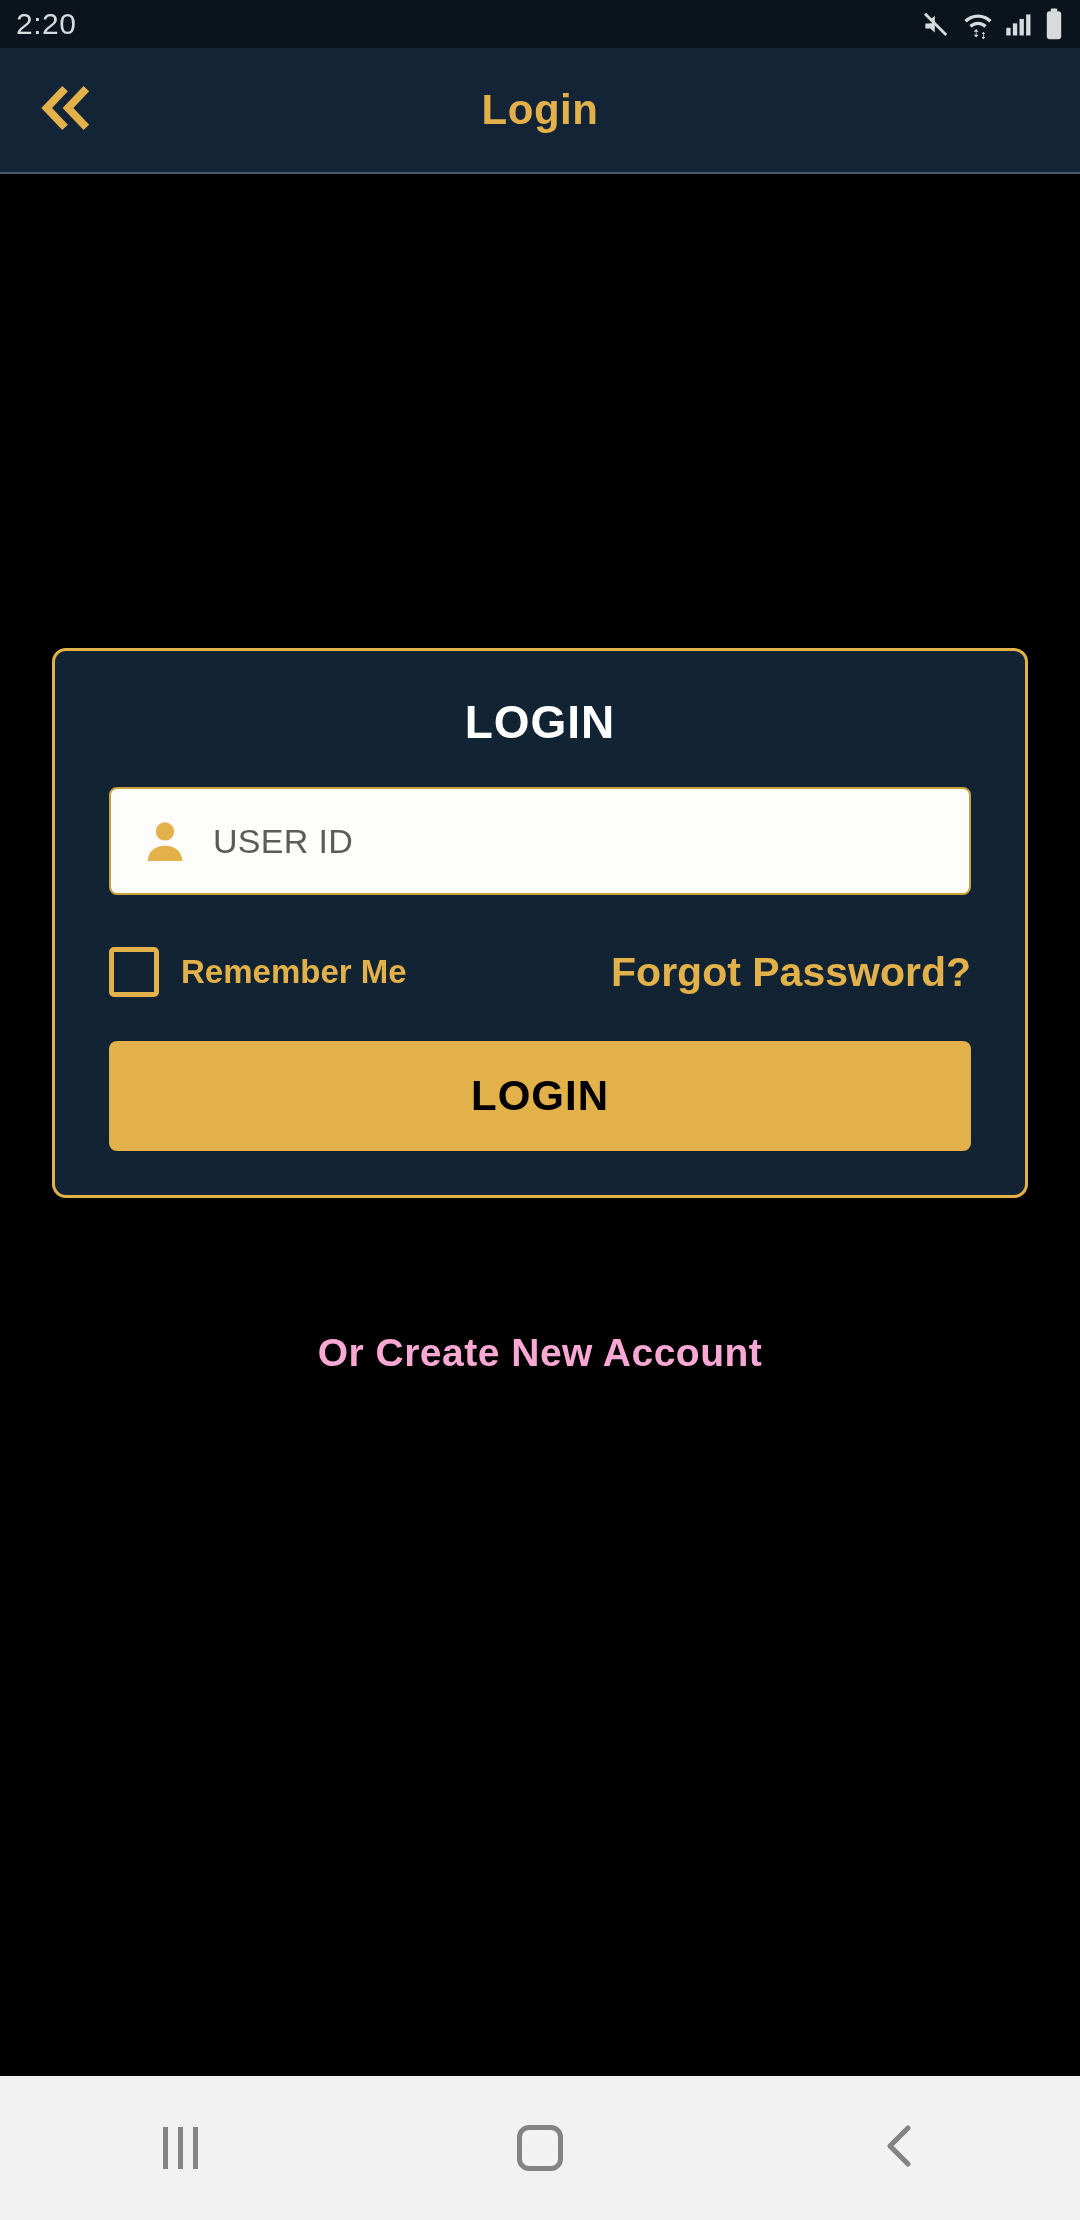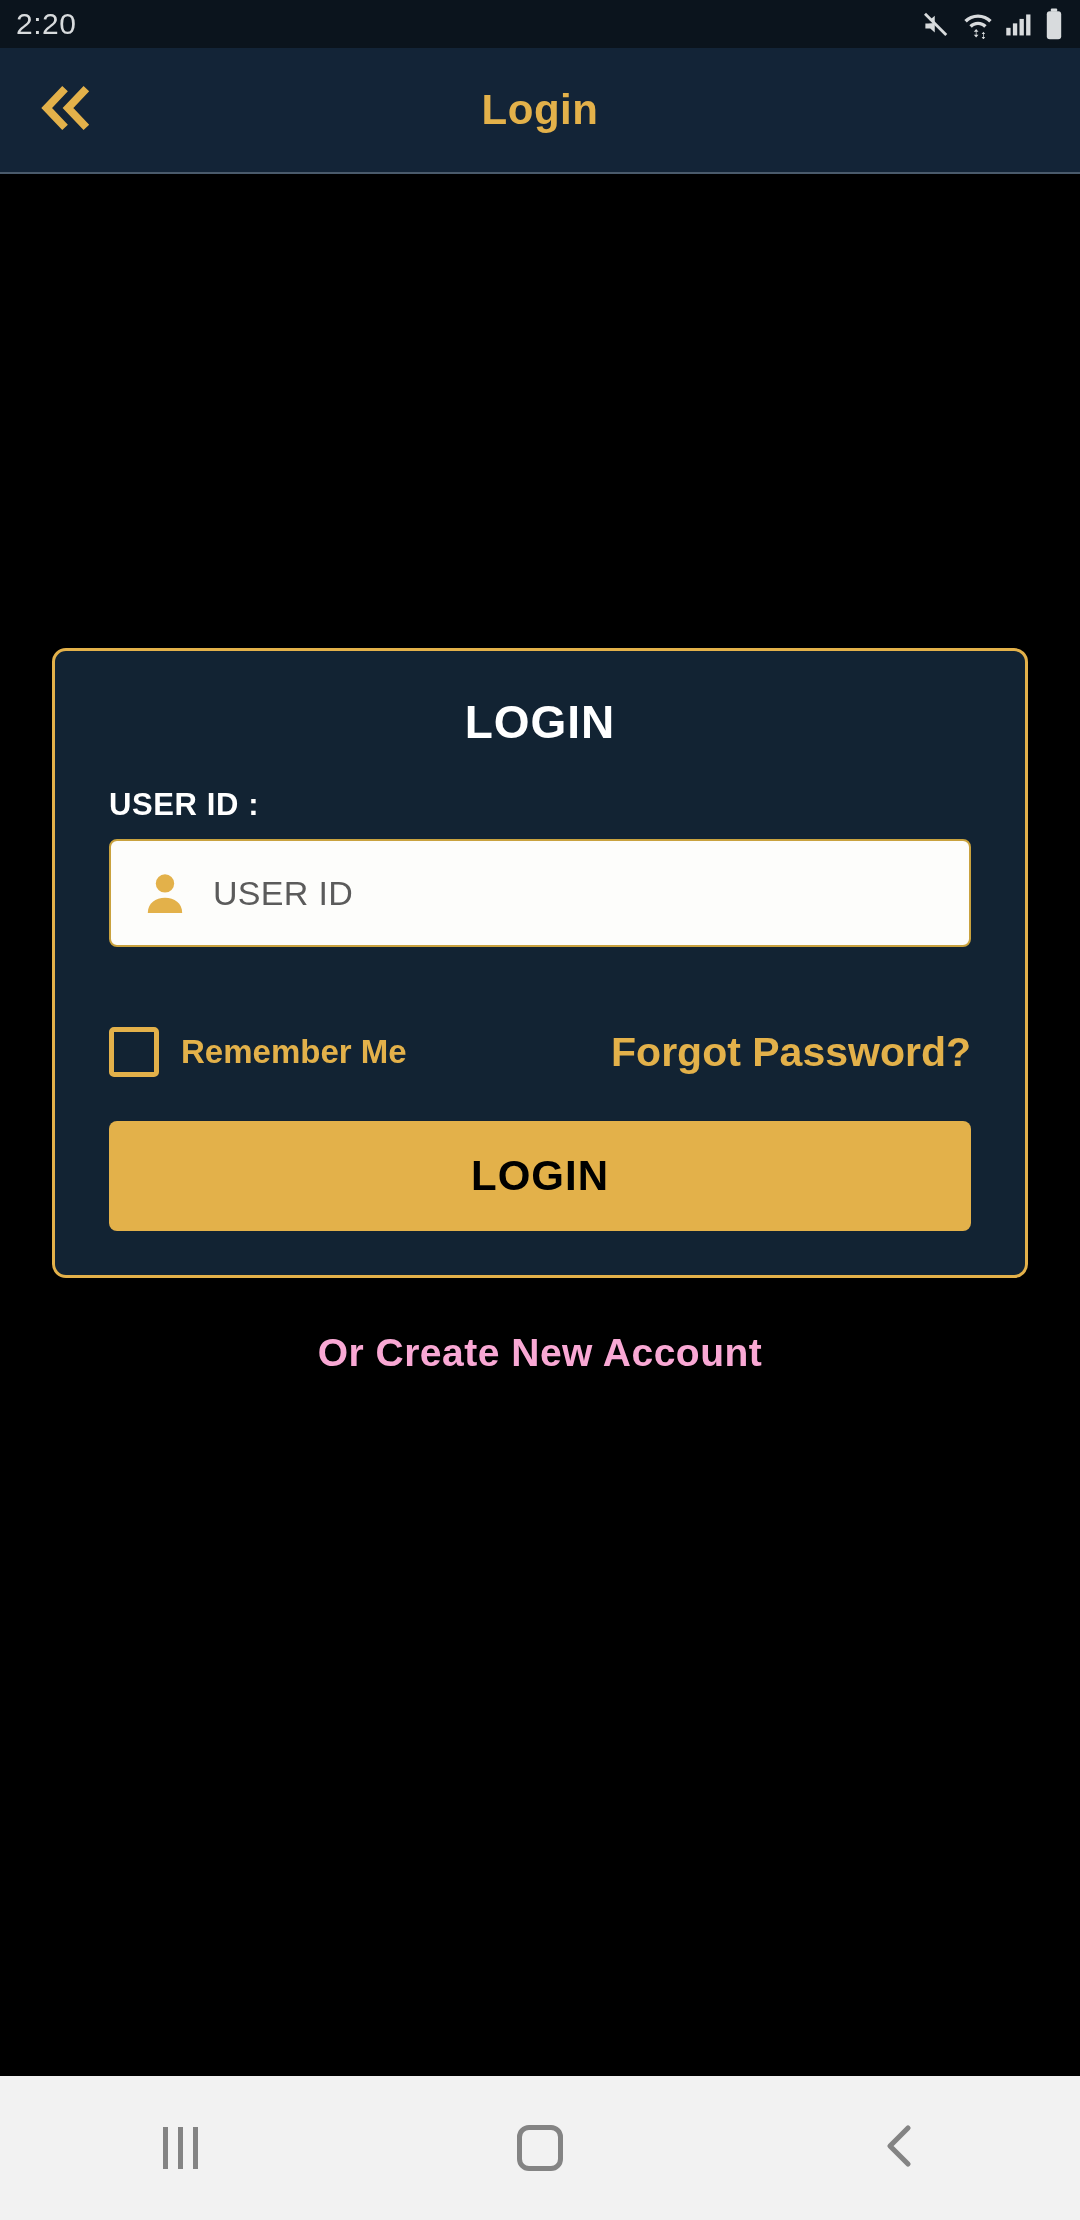--- a/index.html
+++ b/index.html
@@ -61,21 +61,21 @@
   .input-box {
     background:#fdfdfb; border:2px solid #c9a23e; border-radius:8px;
     height:108px; display:flex; align-items:center; padding:0 28px; gap:22px;
   }
   .input-icon { width:52px; height:52px; flex:0 0 52px; display:flex; align-items:center; justify-content:center; }
   .input-placeholder { color:#5b5b5b; font-size:34px; letter-spacing:.3px; }
   .field-gap { height:36px; }
 
   .options-row {
     display:flex; align-items:center; justify-content:space-between;
-    margin-top:44px;
+    margin-top:16px;
     gap:36px;
   }
   .remember-wrap { display:flex; align-items:center; gap:22px; }
   .checkbox {
     width:50px; height:50px; border:5px solid #e3b14a; border-radius:5px;
     background:transparent;
   }
   .remember-label { color:#e3b14a; font-size:33px; font-weight:bold; }
   .forgot-link { color:#e3b14a; font-size:41px; font-weight:bold; }
 
@@ -151,21 +151,20 @@
     </div>
     <div class="appbar-title">Login</div>
   </div>
 
   <div class="content">
 
     <div class="login-card">
 
       <div class="card-title">LOGIN</div>
 
-      <div class="field-label">USER ID :</div>
       <div class="input-box">
         <span class="input-icon">
           <svg width="48" height="48" viewBox="0 0 24 24">
             <circle cx="12" cy="7.2" r="4.6" fill="#e3b14a"></circle>
             <path d="M3.4 22c0-4.9 3.9-7.6 8.6-7.6s8.6 2.7 8.6 7.6z" fill="#e3b14a"></path>
           </svg>
         </span>
         <span class="input-placeholder">USER ID</span>
       </div>
 

